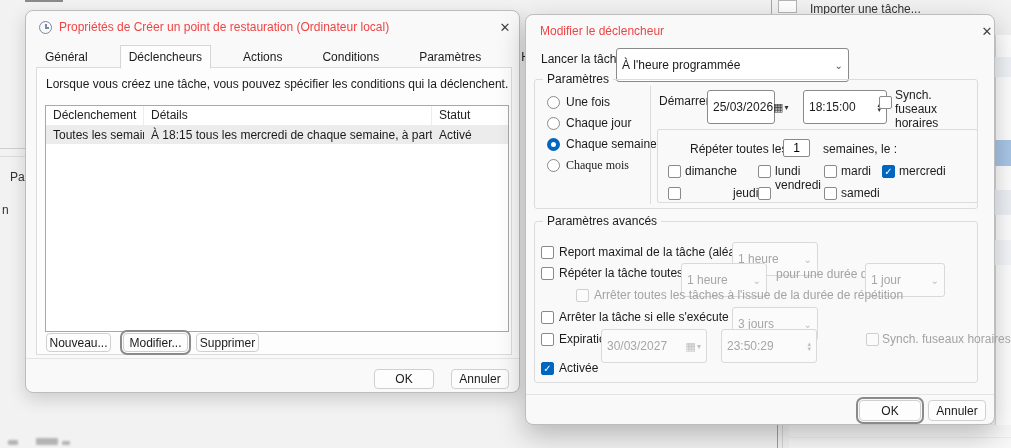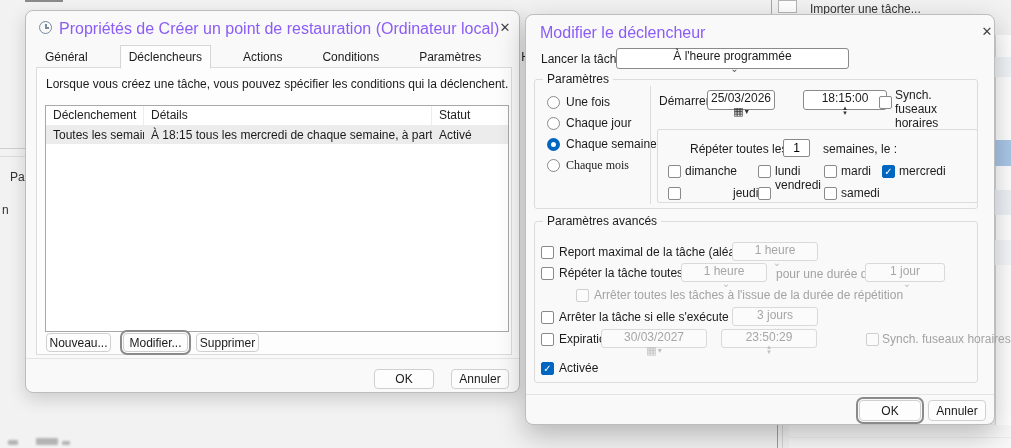--- a/index.html
+++ b/index.html
@@ -3,21 +3,21 @@
 <meta charset="utf-8">
 <style>
   html,body{margin:0;padding:0;}
   #screen{position:relative;width:1011px;height:448px;background:#f2f2f2;overflow:hidden;
           font-family:"Liberation Sans","DejaVu Sans",sans-serif;font-size:12px;color:#1b1b1b;}
   .abs{position:absolute;}
   .nowrap{white-space:nowrap;}
 
   
   .dialog{position:absolute;background:#f9f9f9;border:1px solid #bdbdbd;border-radius:8px;box-sizing:border-box;}
-  .dlg-title{position:absolute;font-size:16px;color:#8b5cf6;white-space:nowrap;}
+  .dlg-title{position:absolute;font-size:12px;color:#ef4444;white-space:nowrap;}
   .close-btn{position:absolute;width:26px;height:20px;display:flex;align-items:center;justify-content:center;
              font-size:13px;color:#444;cursor:default;}
 
   
   .tabstrip{position:absolute;display:flex;align-items:flex-end;height:20px;gap:24px;}
   .tab{padding:3px 8px 4px 8px;white-space:nowrap;color:#1b1b1b;}
   .tab.selected{background:#fdfdfd;border:1px solid #d6d6d6;border-bottom:1px solid #fdfdfd;
                 margin-bottom:-1px;z-index:2;padding:4px 8px;}
   .tabpage{position:absolute;background:#fdfdfd;border:1px solid #dcdcdc;box-sizing:border-box;}
 
@@ -46,21 +46,21 @@
   .cb{position:absolute;width:13px;height:13px;border:1px solid #8a8a8a;border-radius:2px;background:#fff;box-sizing:border-box;}
   .cb.checked{background:#0066bf;border-color:#0066bf;}
   .cb.checked::after{content:"✓";color:#fff;font-size:10px;line-height:11px;display:block;text-align:center;}
   .cb.disabled{border-color:#cfcfcf;background:#fbfbfb;}
 
   .lbl{position:absolute;white-space:nowrap;}
   .lbl.dis{color:#a3a3a3;}
 
   
   .combo{position:absolute;background:#fff;border:1px solid #8a8a8a;border-radius:3px;box-sizing:border-box;
-         display:flex;align-items:center;justify-content:space-between;padding:0 5px;white-space:nowrap;flex-direction:column;}
+         display:flex;align-items:center;justify-content:space-between;padding:16px 5px;white-space:nowrap;}
   .combo .chev{font-size:10px;color:#555;margin-left:4px;}
   .combo.disabled{border-color:#d9d9d9;background:#fbfbfb;color:#a6a6a6;}
   .combo.disabled .chev{color:#c0c0c0;}
   .spin{display:flex;flex-direction:column;align-items:center;line-height:5px;font-size:7px;color:#333;}
   .combo.disabled .spin{color:#c0c0c0;}
   .dateicons{display:flex;align-items:center;gap:1px;font-size:11px;color:#333;}
   .combo.disabled .dateicons{color:#c0c0c0;}
   .num-input{position:absolute;border:1px solid #8a8a8a;border-radius:2px;background:#fff;box-sizing:border-box;
              font-family:inherit;font-size:12px;text-align:center;padding:0;}
 

